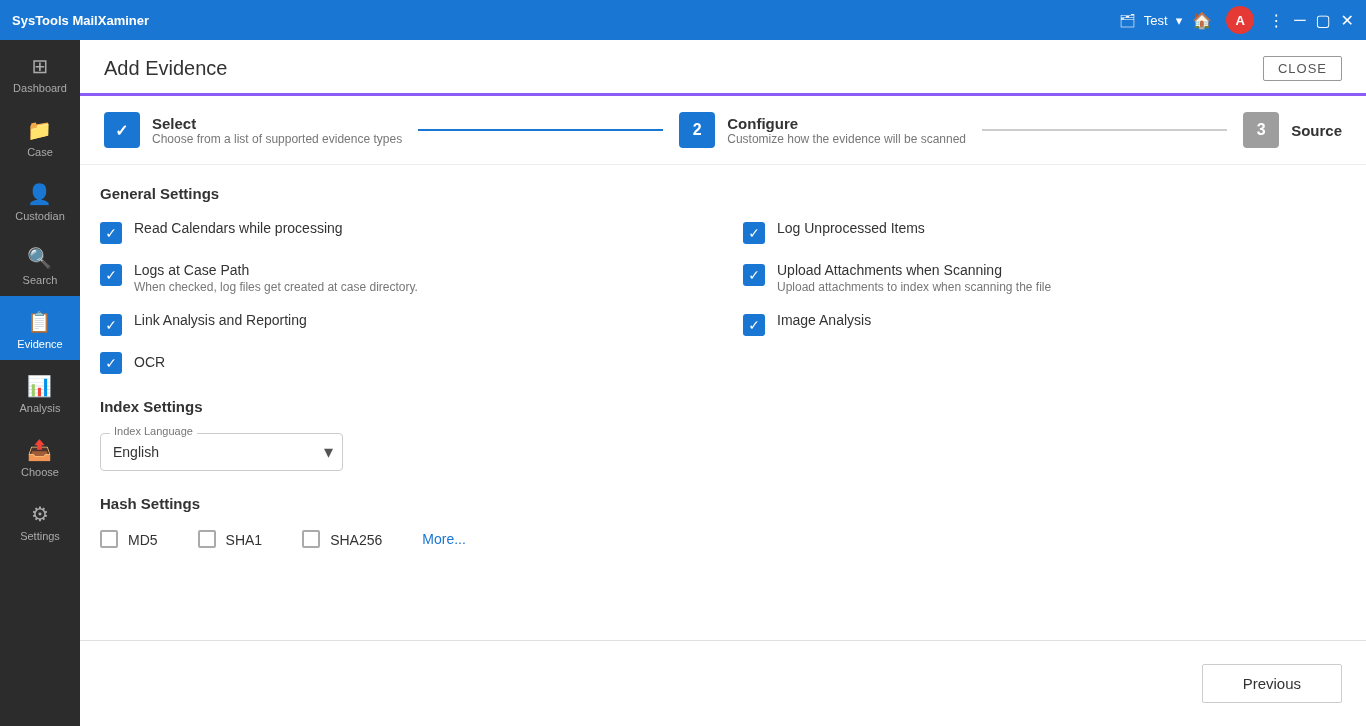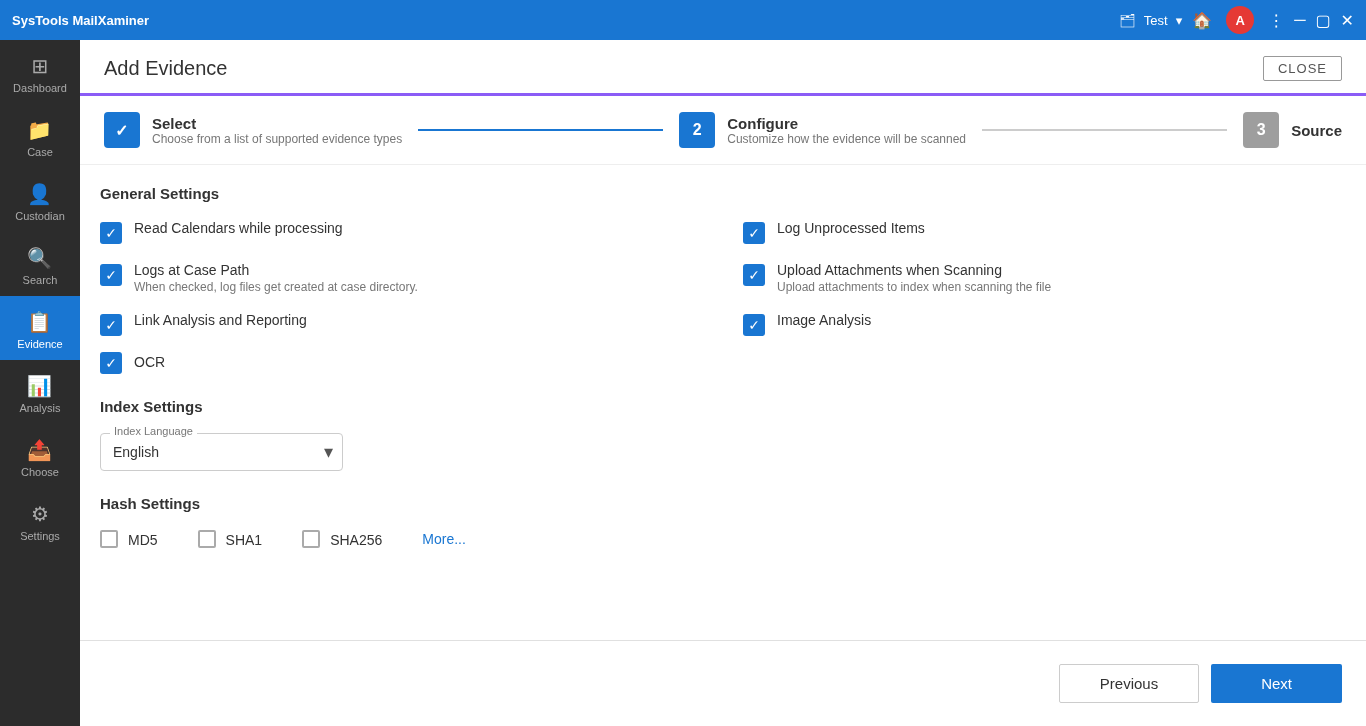--- a/index.html
+++ b/index.html
@@ -464,17 +464,16 @@
             <span class="hash-label">SHA256</span>
           </div>
           <a class="more-link">More...</a>
         </div>
       </div>
 
     </div>
 
     <div class="bottom-nav">
       <button class="btn-prev">Previous</button>
-      <button class="btn-next">Next</button>
     </div>
 
   </div>
 </div>
 
 </body></html>

